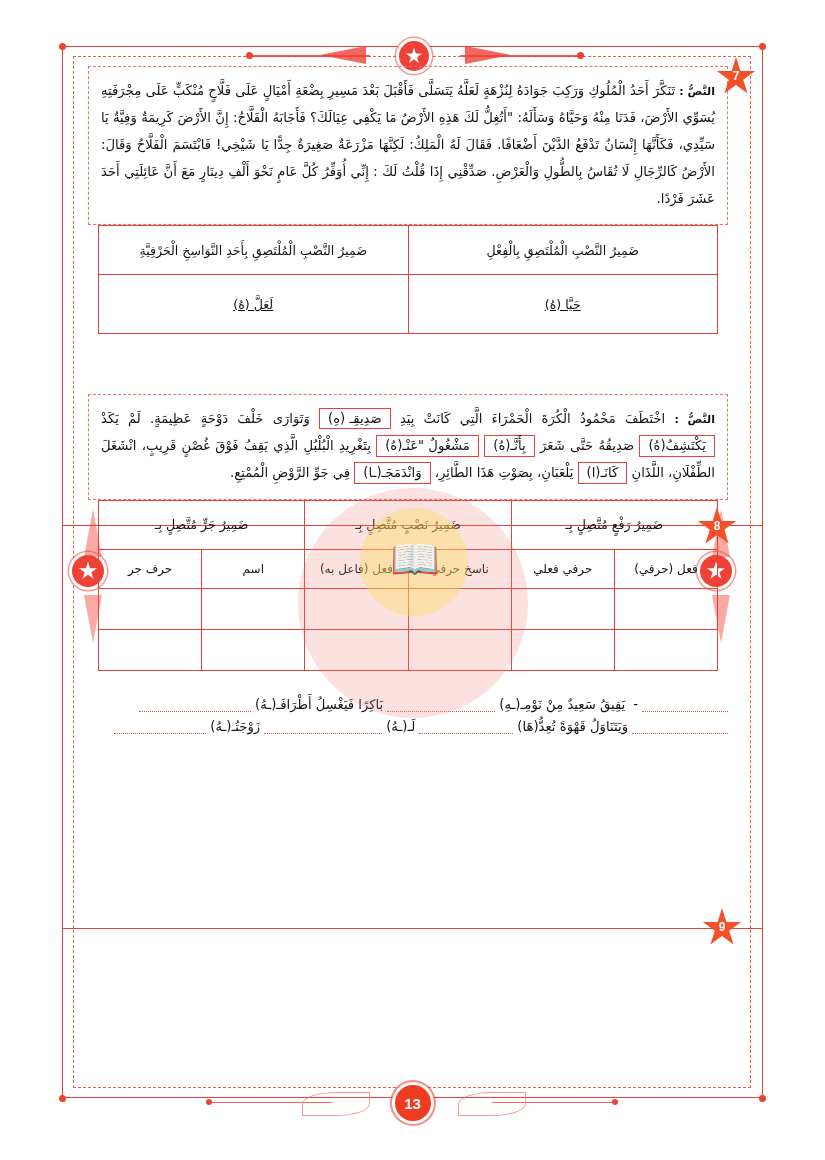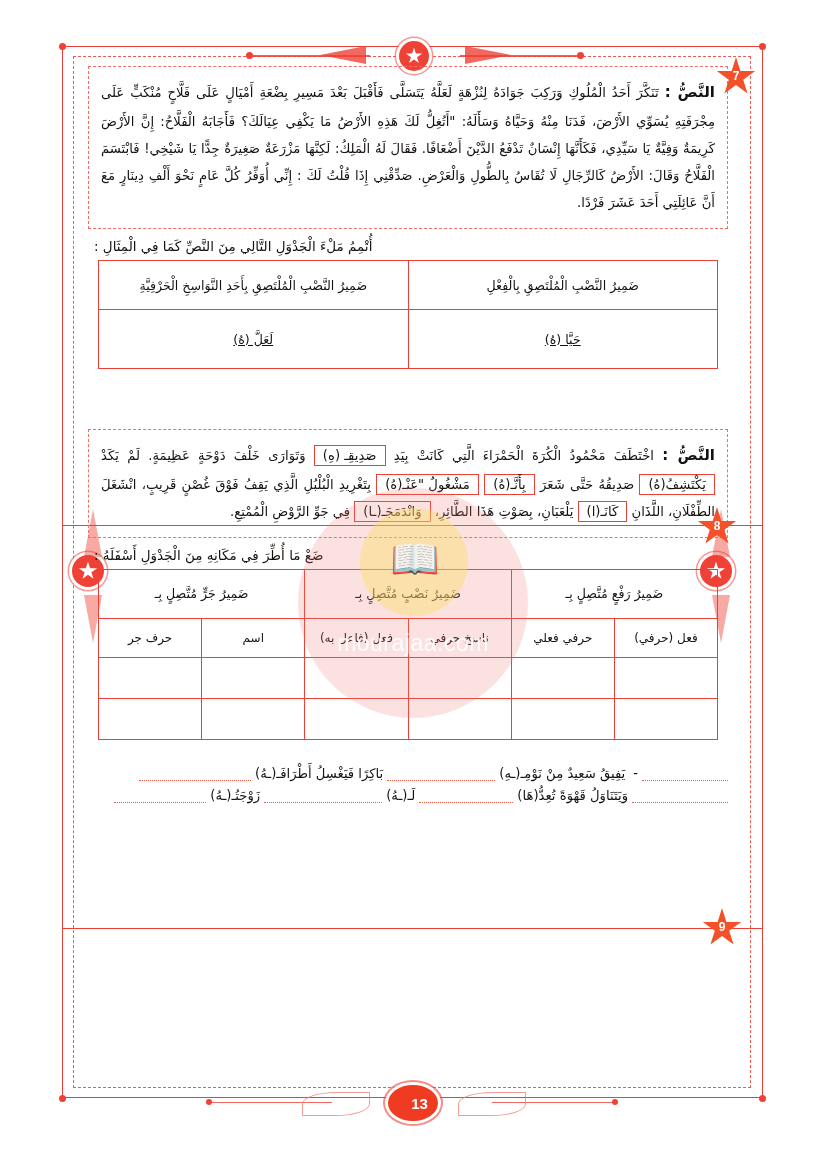--- a/index.html
+++ b/index.html
@@ -72,21 +72,21 @@
   .text-box{
     border:1.4px dashed #f06e66;
     padding:10px 12px 12px 12px;
     box-sizing:border-box;
     line-height:2.05;
     font-size:13.2px;
     font-family:"DejaVu Sans","Liberation Sans",sans-serif;
     text-align:justify;
     position:relative;
   }
-  .lbl{font-weight:bold;font-size:15px;}
+  .lbl{font-weight:bold;font-size:11px;}
 
   .instruction{
     font-size:13.5px;
     margin:9px 0 6px 0;
     text-align:left;
     direction:rtl;
     padding-left:6px;
   }
 
   
@@ -157,21 +157,20 @@
     position:absolute;left:0;right:0;bottom:34px;height:46px;
     display:flex;align-items:center;justify-content:center;z-index:8;
   }
   #pagenum{
     width:36px;height:36px;border-radius:50%;
     background:#ef3b22;color:#fff;font-size:15px;font-weight:bold;
     display:flex;align-items:center;justify-content:center;
     box-shadow:0 0 0 3px #fff,0 0 0 5px rgba(239,65,54,.6);
     font-family:"Liberation Sans",sans-serif;
     z-index:2;
-    padding-left:14px;
   }
   .pn-wing{
     position:absolute;top:22px;width:120px;height:0;
     border-top:1.6px solid #ef4136;opacity:.8;
   }
   .pn-leaf{
     position:absolute;top:12px;width:66px;height:22px;
     border:1.4px solid #f07c70;border-radius:50% 0 50% 0;opacity:.75;
   }
   .pn-dot{
@@ -232,32 +231,30 @@
     <span>8</span>
   </div>
   <div class="badge-star" style="left:702px;top:908px;">
     <span>9</span>
   </div>
 
   <div id="watermark">
     <div id="wm-circle"></div>
     <div id="wm-inner"></div>
     <div id="wm-book">📖</div>
-    <div id="wm-text">mourajaa.com</div>
   </div>
 
   <div id="content">
 
     <div>
       <div class="text-box">
         <span class="lbl">النَّصُّ :</span>
         <span>تَنَكَّرَ أَحَدُ الْمُلُوكِ وَرَكِبَ جَوَادَهُ لِنُزْهَةٍ لَعَلَّهُ يَتَسَلَّى فَأَقْبَلَ بَعْدَ مَسِيرِ بِضْعَةِ أَمْيَالٍ عَلَى فَلَّاحٍ مُنْكَبٍّ عَلَى مِجْرَفَتِهِ يُسَوِّي الأَرْضَ، فَدَنَا مِنْهُ وَحَيَّاهُ وَسَأَلَهُ: "أَتُغِلُّ لَكَ هَذِهِ الأَرْضُ مَا يَكْفِي عِيَالَكَ؟ فَأَجَابَهُ الْفَلَّاحُ: إِنَّ الأَرْضَ كَرِيمَةٌ وَفِيَّةٌ يَا سَيِّدِي، فَكَأَنَّهَا إِنْسَانٌ تَدْفَعُ الدَّيْنَ أَضْعَافًا. فَقَالَ لَهُ الْمَلِكُ: لَكِنَّهَا مَزْرَعَةٌ صَغِيرَةٌ جِدًّا يَا شَيْخِي! فَابْتَسَمَ الْفَلَّاحُ وَقَالَ: الأَرْضُ كَالرِّجَالِ لَا تُقَاسُ بِالطُّولِ وَالْعَرْضِ. صَدِّقْنِي إِذَا قُلْتُ لَكَ : إِنِّي أُوَفِّرُ كُلَّ عَامٍ نَحْوَ أَلْفِ دِينَارٍ مَعَ أَنَّ عَائِلَتِي أَحَدَ عَشَرَ فَرْدًا.</span>
       </div>
 
-      <div class="instruction">أُتْمِمُ مَلْءَ الْجَدْوَلِ التَّالِي مِنَ النَّصِّ كَمَا فِي الْمِثَالِ :</div>
 
       <table class="tbl">
         <tbody>
             <tr>
           <th class="hdr">ضَمِيرُ النَّصْبِ الْمُلْتَصِقِ بِالْفِعْلِ</th>
           <th class="hdr">ضَمِيرُ النَّصْبِ الْمُلْتَصِقِ بِأَحَدِ النَّوَاسِخِ الْحَرْفِيَّةِ</th>
         </tr>
         <tr>
           <td class="blank">حَيَّا (هُ)</td>
           <td class="blank">لَعَلَّ (هُ)</td>
@@ -265,21 +262,20 @@
       </tbody>
         </table>
     </div>
 
     <div style="margin-top:60px;">
       <div class="text-box" id="ex8box">
         <span class="lbl">النَّصُّ :</span>
         <span id="ex8-segments"><span>اخْتَطَفَ مَحْمُودُ  الْكُرَةَ الْحَمْرَاءَ الَّتِي كَانَتْ بِيَدِ </span><span class="boxw">صَدِيقِـ (هِ)</span><span> وَتَوَارَى خَلْفَ دَوْحَةٍ عَظِيمَةٍ. لَمْ يَكَدْ </span><span class="boxw">يَكْتَشِفُ(هُ)</span><span> صَدِيقُهُ حَتَّى شَعَرَ </span><span class="boxw">بِأَنَّـ(هُ)</span><span> </span><span class="boxw">مَشْغُولٌ "عَنْـ(هُ)</span><span> بِتَغْرِيدِ الْبُلْبُلِ الَّذِي يَقِفُ فَوْقَ غُصْنٍ قَرِيبٍ، انْشَغَلَ الطِّفْلَانِ، اللَّذَانِ </span><span class="boxw">كَانَـ(ا)</span><span> يَلْعَبَانِ، بِصَوْتِ هَذَا الطَّائِرِ، </span><span class="boxw">وَانْدَمَجَـ(ـا)</span><span> فِي جَوِّ الرَّوْضِ الْمُمْتِعِ.</span></span>
       </div>
 
-      <div class="instruction">ضَعْ مَا أُطِّرَ فِي مَكَانِهِ مِنَ الْجَدْوَلِ أَسْفَلَهُ :</div>
 
       <table class="tbl">
         <tbody>
             <tr>
           <th class="hdr" colspan="2">ضَمِيرُ رَفْعٍ مُتَّصِلٍ بِـ</th>
           <th class="hdr" colspan="2">ضَمِيرُ نَصْبٍ مُتَّصِلٍ بِـ</th>
           <th class="hdr" colspan="2">ضَمِيرُ جَرٍّ مُتَّصِلٍ بِـ</th>
         </tr>
         <tr>
           <th class="subhdr">فعل (حرفي)</th>

